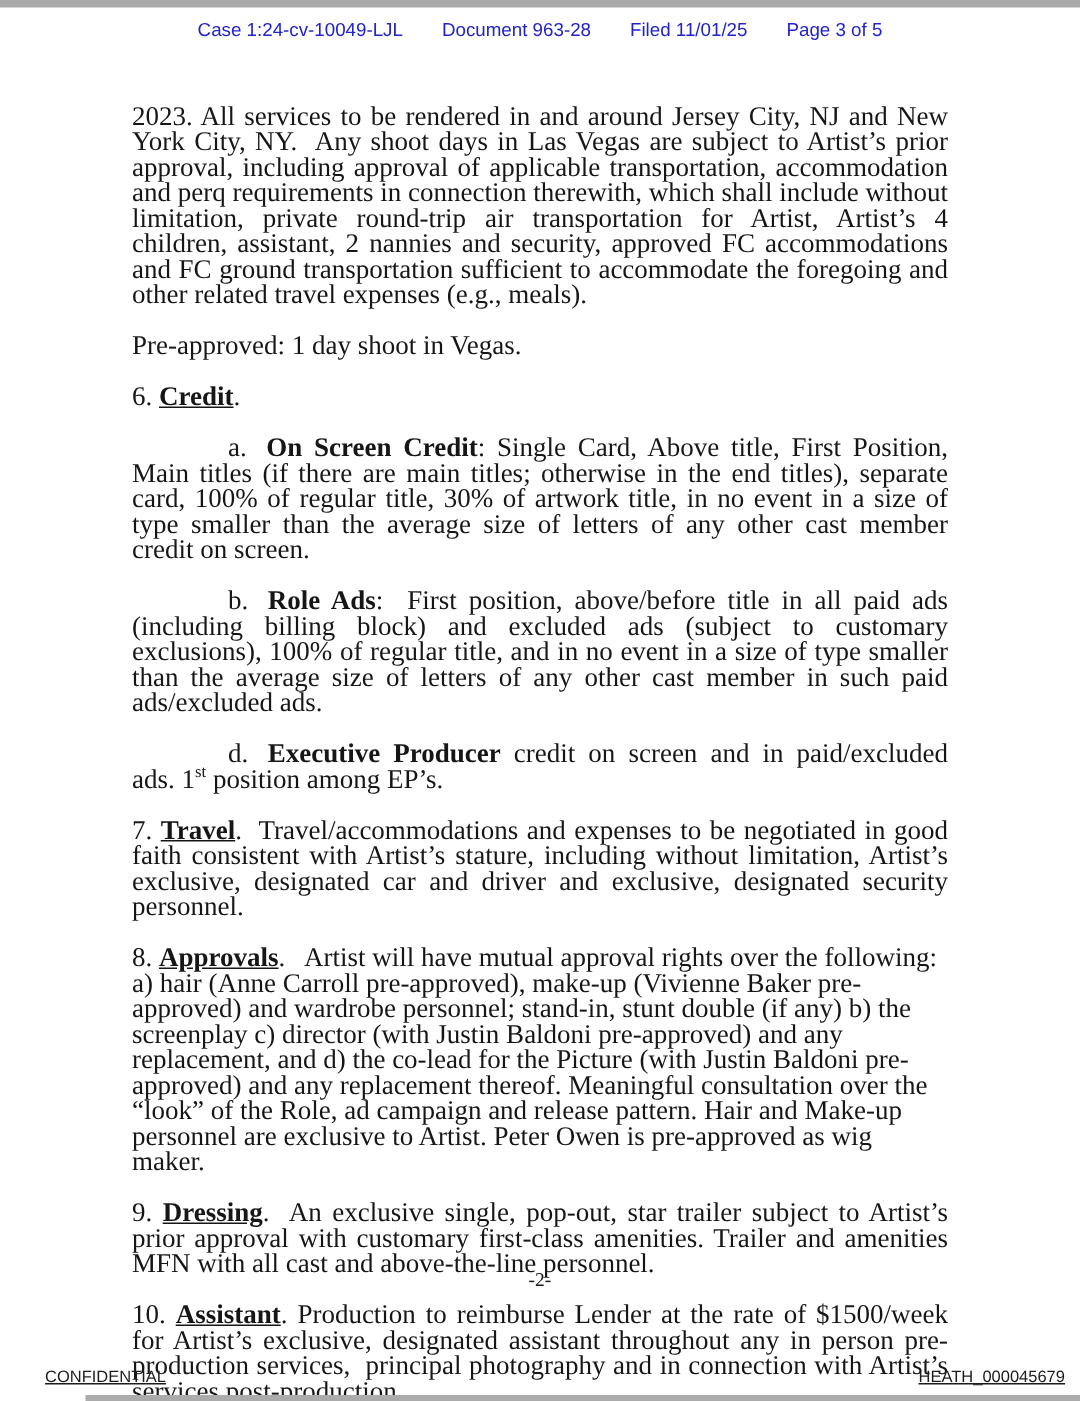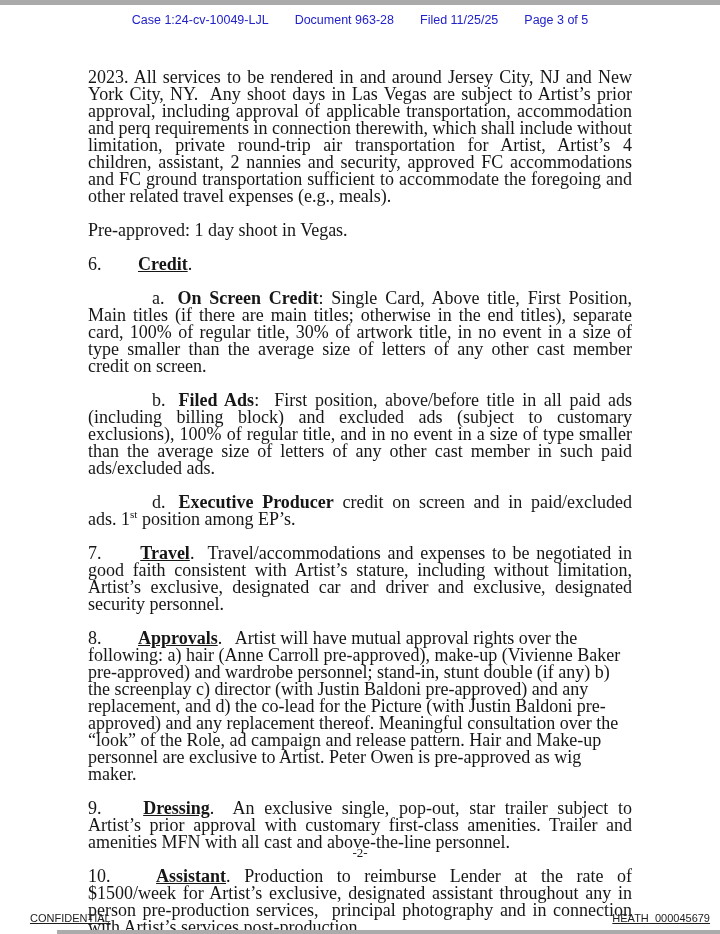--- a/index.html
+++ b/index.html
@@ -33,56 +33,56 @@
     font-size: 18px; line-height: 17px;
   }
   .doc-body p {
     margin: 0 0 17px 0;
     white-space: pre-wrap;
   }
   .just { text-align: justify; }
   .sub { text-indent: 64px; }
   .lbl { margin-right: 13px; }
   .b { font-weight: bold; }
-  .ul { text-decoration: underline; margin-left: 32px; }
+  .ul { text-decoration: underline; }
   sup.ord { font-size: 0.62em; vertical-align: super; line-height: 0; margin-top: 40px; }
   .page-number {
     position: absolute; top: 845px; left: 0; right: 0;
     text-align: center; font-size: 13px;
   }
   .footer-row {
     position: absolute; top: 912px; left: 30px; right: 10px;
     display: flex; justify-content: space-between;
     font-family: "Liberation Sans", sans-serif;
     font-size: 11px; color: #1c1c1c; text-decoration: underline;
   }
 </style>
 </head>
 <body>
 
 <div class="scan-edge-top"></div>
 
 <div class="pdf-header">
   <span>Case 1:24-cv-10049-LJL</span>
   <span>Document 963-28</span>
-  <span>Filed 11/25/25</span>
+  <span>Filed 11/01/25</span>
   <span>Page 3 of 5</span>
 </div>
 
 <div class="doc-body">
 
   <p class="just">2023. All services to be rendered in and around Jersey City, NJ and New York City, NY.  Any shoot days in Las Vegas are subject to Artist’s prior approval, including approval of applicable transportation, accommodation and perq requirements in connection therewith, which shall include without limitation, private round-trip air transportation for Artist, Artist’s 4 children, assistant, 2 nannies and security, approved FC accommodations and FC ground transportation sufficient to accommodate the foregoing and other related travel expenses (e.g., meals).</p>
 
   <p>Pre-approved: 1 day shoot in Vegas.</p>
 
   <p><span>6. </span><span class="b ul">Credit</span><span>.</span></p>
 
   <p class="sub just"><span class="lbl">a.</span><span class="b">On Screen Credit</span><span>: Single Card, Above title, First Position, Main titles (if there are main titles; otherwise in the end titles), separate card, 100% of regular title, 30% of artwork title, in no event in a size of type smaller than the average size of letters of any other cast member credit on screen.</span></p>
 
-  <p class="sub just"><span class="lbl">b.</span><span class="b">Filed Ads</span><span>:  First position, above/before title in all paid ads (including billing block) and excluded ads (subject to customary exclusions), 100% of regular title, and in no event in a size of type smaller than the average size of letters of any other cast member in such paid ads/excluded ads.</span></p>
+  <p class="sub just"><span class="lbl">b.</span><span class="b">Role Ads</span><span>:  First position, above/before title in all paid ads (including billing block) and excluded ads (subject to customary exclusions), 100% of regular title, and in no event in a size of type smaller than the average size of letters of any other cast member in such paid ads/excluded ads.</span></p>
 
 
   <p class="sub just"><span class="lbl">d.</span><span class="b">Executive Producer</span><span> credit on screen and in paid/excluded ads. 1</span><sup class="ord">st</sup><span> position among EP’s.</span></p>
 
   <p class="just"><span>7. </span><span class="b ul">Travel</span><span>.  Travel/accommodations and expenses to be negotiated in good faith consistent with Artist’s stature, including without limitation, Artist’s exclusive, designated car and driver and exclusive, designated security personnel.</span></p>
 
   <p><span>8. </span><span class="b ul">Approvals</span><span>.   Artist will have mutual approval rights over the following: a) hair (Anne Carroll pre-approved), make-up (Vivienne Baker pre-approved) and wardrobe personnel; stand-in, stunt double (if any) b) the screenplay c) director (with Justin Baldoni pre-approved) and any replacement, and d) the co-lead for the Picture (with Justin Baldoni pre-approved) and any replacement thereof. Meaningful consultation over the “look” of the Role, ad campaign and release pattern. Hair and Make-up personnel are exclusive to Artist. Peter Owen is pre-approved as wig maker.</span></p>
 
   <p class="just"><span>9. </span><span class="b ul">Dressing</span><span>.  An exclusive single, pop-out, star trailer subject to Artist’s prior approval with customary first-class amenities. Trailer and amenities MFN with all cast and above-the-line personnel.</span></p>
 

